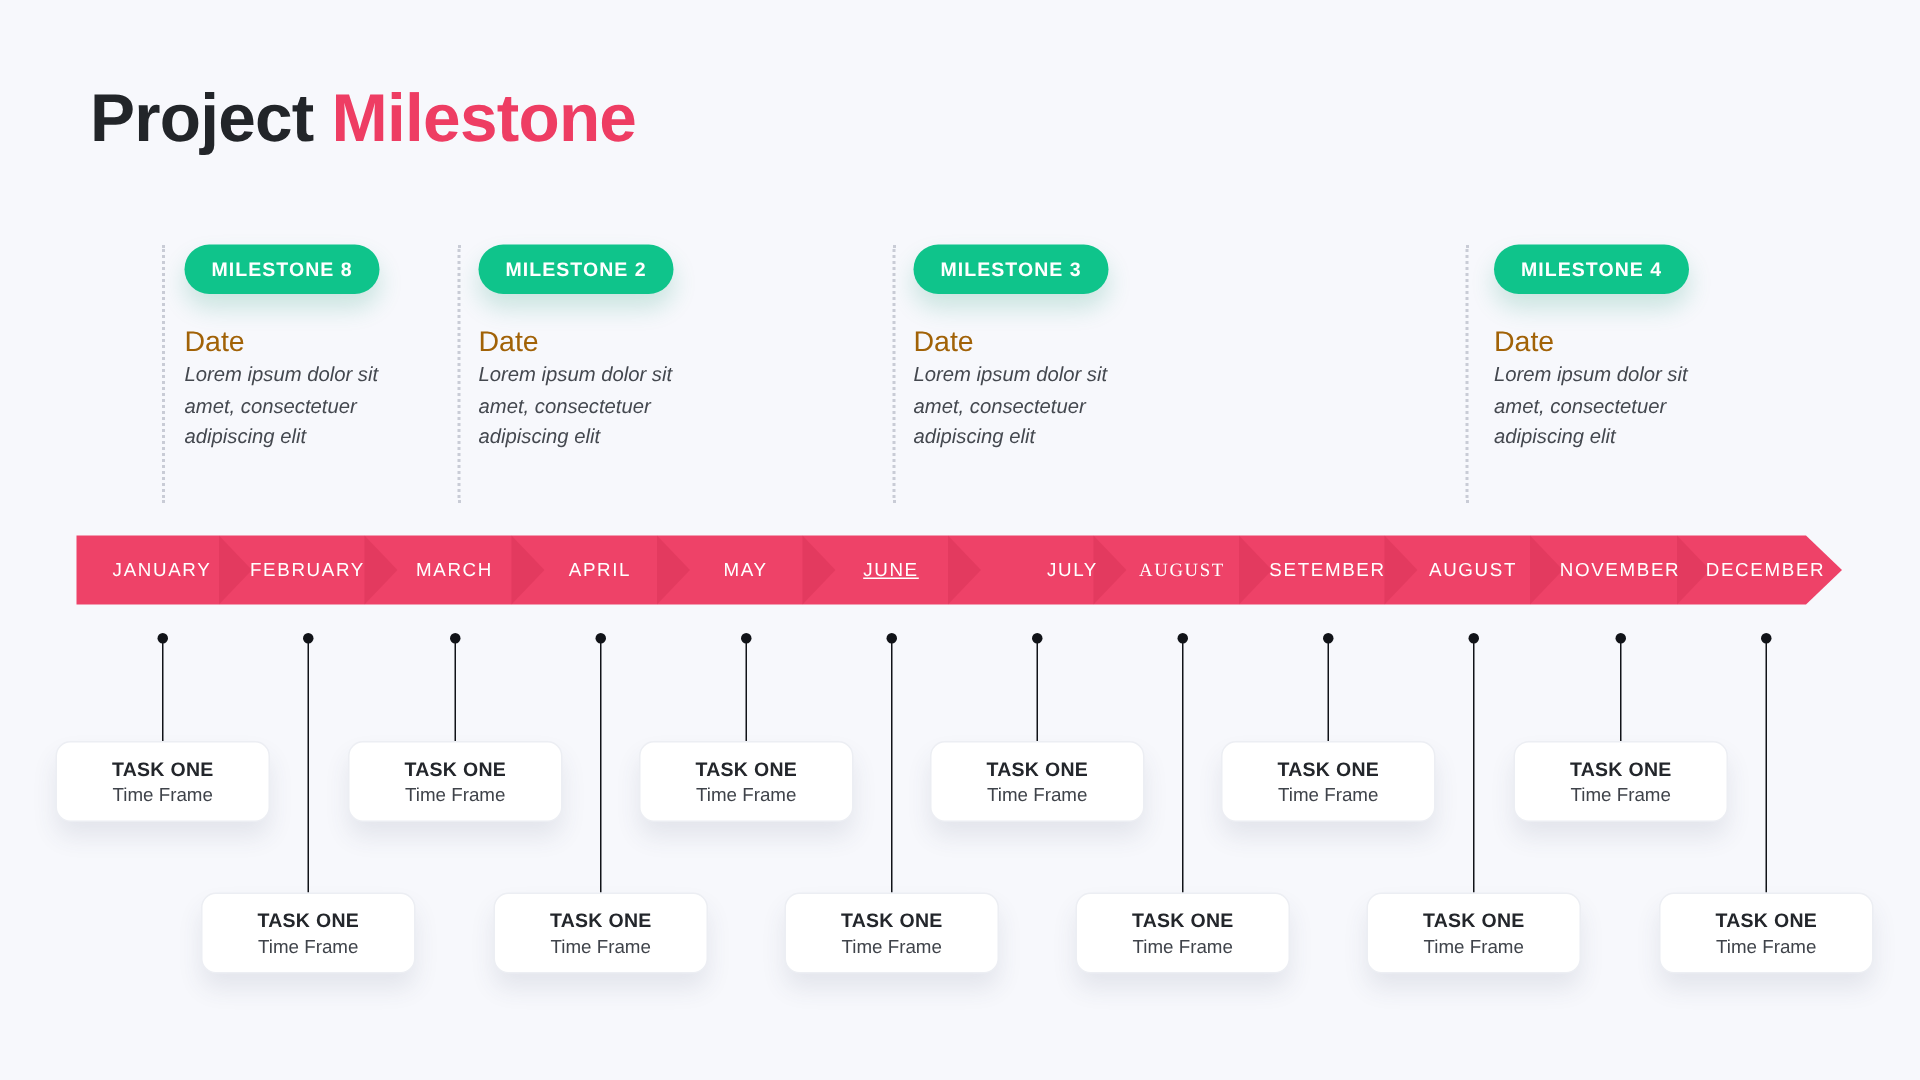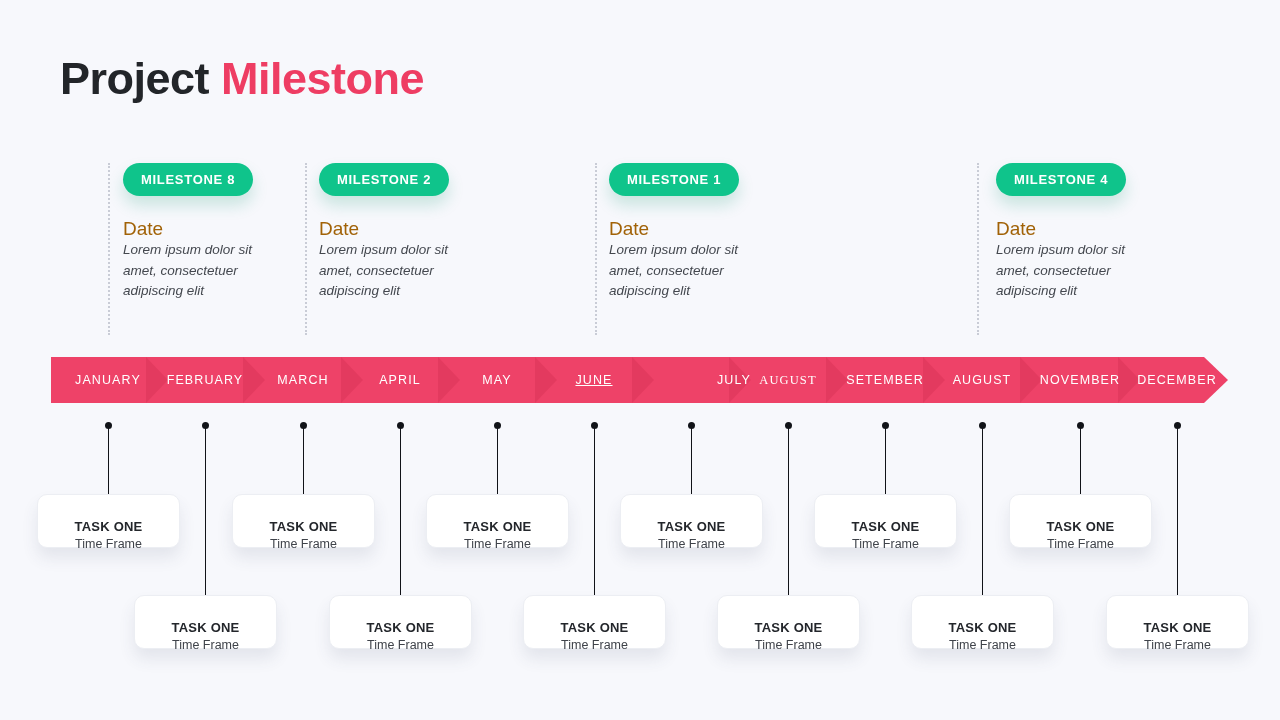--- a/index.html
+++ b/index.html
@@ -147,21 +147,20 @@
     text-align: center;
     box-sizing: border-box;
     padding-top: 9px;
   }
   .task-title {
     font-size: 13px;
     font-weight: bold;
     color: #23262b;
     letter-spacing: 0.2px;
     line-height: 1.35;
-    margin-top: 14px;
   }
   .task-sub {
     font-size: 12.5px;
     color: #3f434a;
     line-height: 1.35;
   }
 </style>
 </head>
 <body>
 
@@ -175,21 +174,21 @@
   <div id="ms-dividers">
       <div class="ms-divider" style="left: 108px;"></div>
       <div class="ms-divider" style="left: 305px;"></div>
       <div class="ms-divider" style="left: 595px;"></div>
       <div class="ms-divider" style="left: 977px;"></div>
     </div>
 
   <div id="milestones">
       <div class="milestone" style="left: 123px;"><div class="ms-badge">MILESTONE 8</div><div class="ms-date">Date</div><div class="ms-desc">Lorem ipsum dolor sit amet, consectetuer adipiscing elit</div></div>
       <div class="milestone" style="left: 319px;"><div class="ms-badge">MILESTONE 2</div><div class="ms-date">Date</div><div class="ms-desc">Lorem ipsum dolor sit amet, consectetuer adipiscing elit</div></div>
-      <div class="milestone" style="left: 609px;"><div class="ms-badge">MILESTONE 1</div><div class="ms-date">Date</div><div class="ms-desc">Lorem ipsum dolor sit amet, consectetuer adipiscing elit</div></div>
+      <div class="milestone" style="left: 609px;"><div class="ms-badge">MILESTONE 3</div><div class="ms-date">Date</div><div class="ms-desc">Lorem ipsum dolor sit amet, consectetuer adipiscing elit</div></div>
       <div class="milestone" style="left: 996px;"><div class="ms-badge">MILESTONE 4</div><div class="ms-date">Date</div><div class="ms-desc">Lorem ipsum dolor sit amet, consectetuer adipiscing elit</div></div>
     </div>
 
   <div class="month-bar">
     <div class="bar-body"></div>
     <div class="bar-tip"></div>
     <div id="chevrons">
         <div class="chevron" style="left: 94.5px;"></div>
         <div class="chevron" style="left: 192px;"></div>
         <div class="chevron" style="left: 289.5px;"></div>
@@ -202,21 +201,21 @@
         <div class="chevron" style="left: 969px;"></div>
         <div class="chevron" style="left: 1066.5px;"></div>
       </div>
     <div id="months">
         <div class="month-cell" style="left: -3px; width: 120px;">JANUARY</div>
         <div class="month-cell" style="left: 94px; width: 120px;">FEBRUARY</div>
         <div class="month-cell" style="left: 192px; width: 120px;">MARCH</div>
         <div class="month-cell" style="left: 289px; width: 120px;">APRIL</div>
         <div class="month-cell" style="left: 386px; width: 120px;">MAY</div>
         <div class="month-cell" style="left: 483px; width: 120px; text-decoration: underline;">JUNE</div>
-        <div class="month-cell" style="left: 580px; width: 120px; text-align: right;">JULY</div>
+        <div class="month-cell" style="left: 604px; width: 120px;">JULY</div>
         <div class="month-cell" style="left: 677px; width: 120px; font-family: Liberation Serif, serif;">AUGUST</div>
         <div class="month-cell" style="left: 774px; width: 120px;">SETEMBER</div>
         <div class="month-cell" style="left: 871px; width: 120px;">AUGUST</div>
         <div class="month-cell" style="left: 969px; width: 120px;">NOVEMBER</div>
         <div class="month-cell" style="left: 1066px; width: 120px;">DECEMBER</div>
       </div>
   </div>
 
   <div id="connectors">
       <div class="connector" style="left: 108px; top: 425px; height: 69px;"></div>

